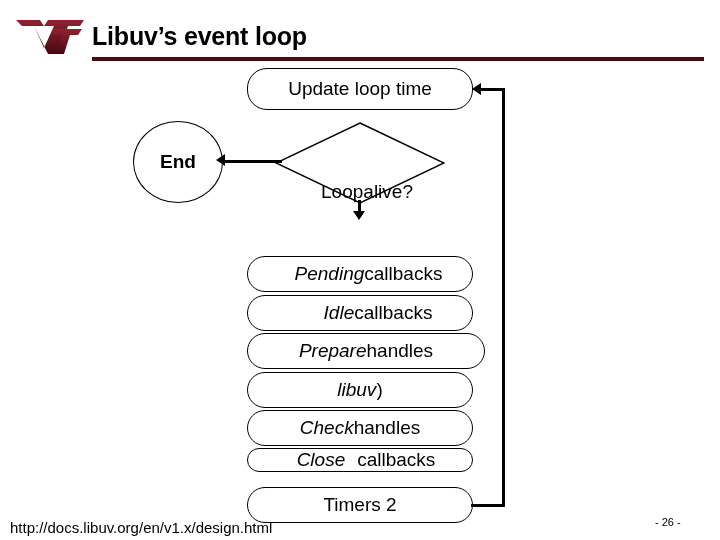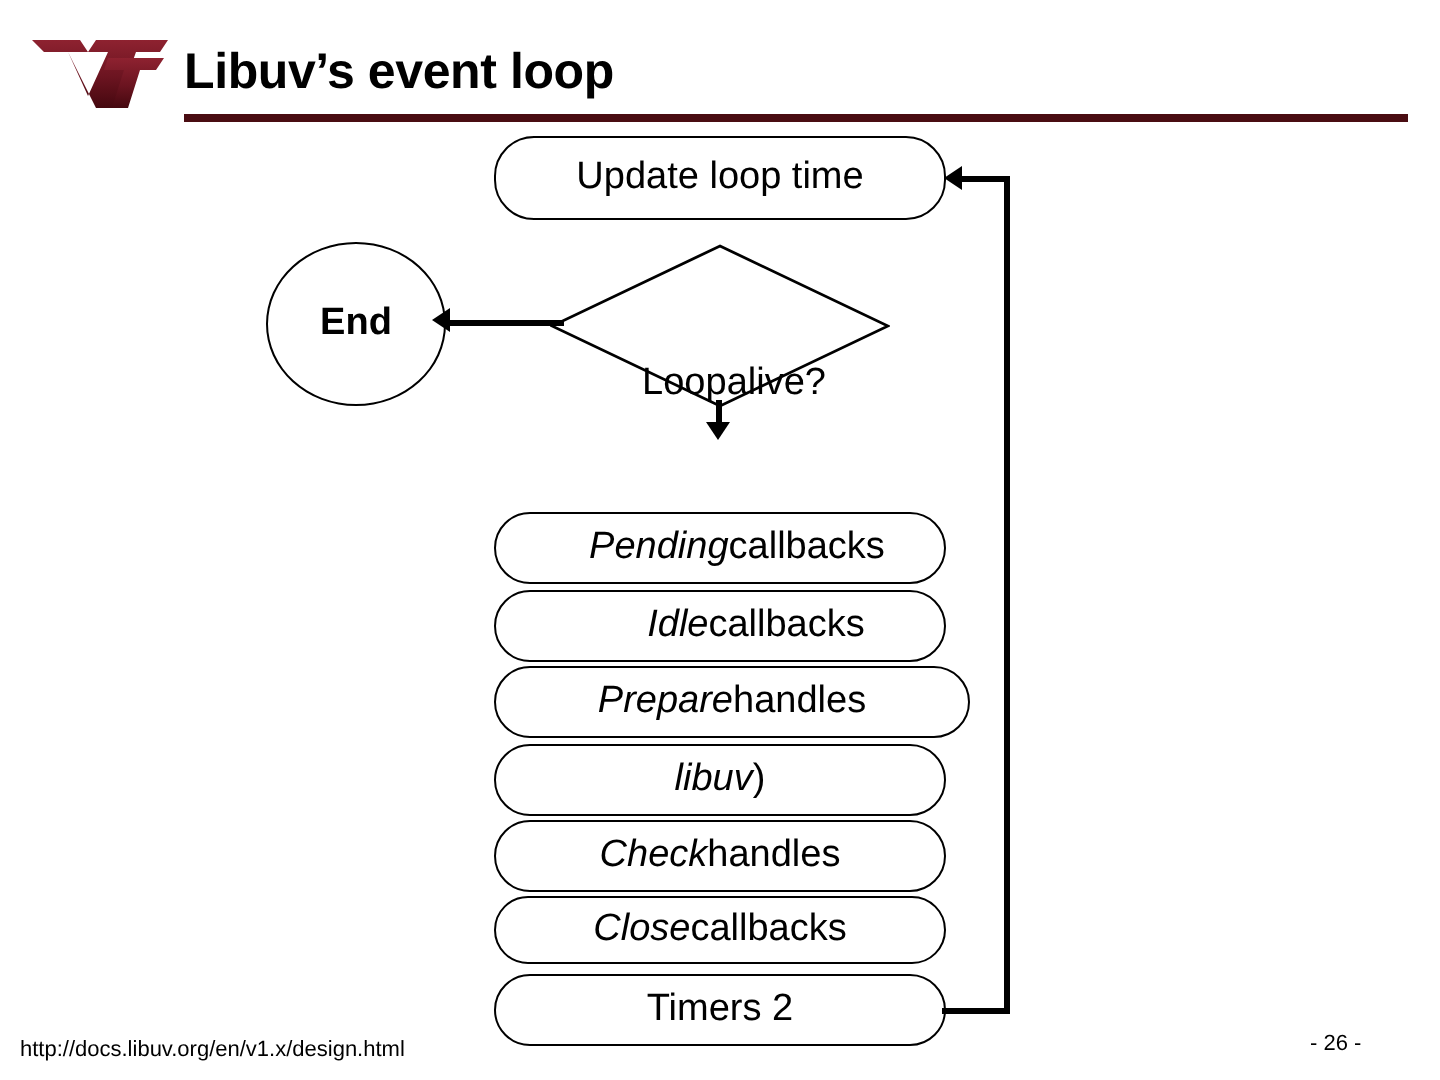--- a/index.html
+++ b/index.html
@@ -167,21 +167,21 @@
     border-top: 6px solid transparent;
     border-bottom: 6px solid transparent;
     border-right: 9px solid #000000;
   }
 
   
   #footer-url {
     position: absolute;
     left: 10px;
     top: 519px;
-    font-size: 11px;
+    font-size: 15px;
     color: #000000;
     white-space: nowrap;
   }
   #page-number {
     position: absolute;
     left: 655px;
     top: 516px;
     font-size: 11px;
     color: #000000;
     white-space: nowrap;
@@ -254,21 +254,21 @@
       <i>libuv</i>
       <span>)</span>
   </div>
 
   <div class="fc-box" style="left:247px; top:410px; width:226px; height:36px;">
     <span></span>
       <i>Check</i>
       <span> handles</span>
   </div>
 
-  <div class="fc-box" style="left:247px; top:448px; width:226px; height:34px;">
+  <div class="fc-box" style="left:247px; top:448px; width:226px; height:24px;gap:12px;">
     <span></span>
       <i>Close</i>
       <span> callbacks</span>
   </div>
 
   <div class="fc-box" style="left:247px; top:487px; width:226px; height:36px;">
     <span></span>
       <i></i>
       <span>Timers 2</span>
   </div>

